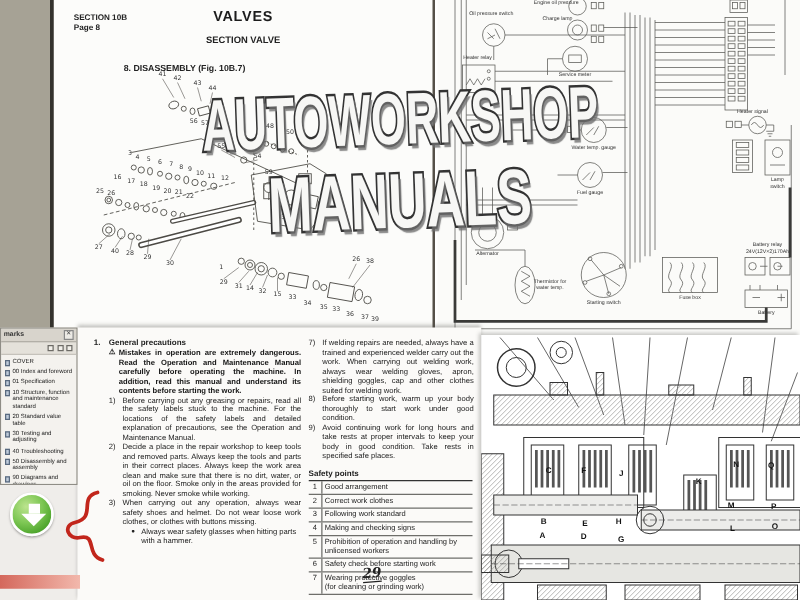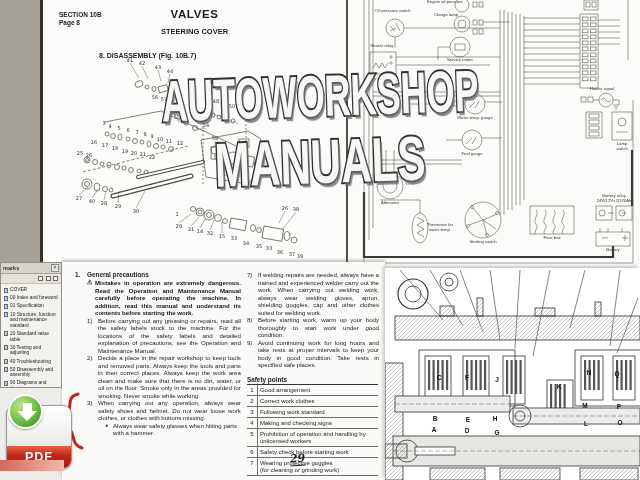--- a/index.html
+++ b/index.html
@@ -102,21 +102,21 @@
 
   <div class="abs tan"></div>
   <div class="abs below-panel"></div>
 
   <div class="abs valve-page">
     <div class="vp-section">
       <div>SECTION 10B</div>
       <div>Page 8</div>
     </div>
     <div class="vp-title">VALVES</div>
-    <div class="vp-subtitle">STEERING COVER</div>
+    <div class="vp-subtitle">SECTION VALVE</div>
     <div class="vp-heading">8. DISASSEMBLY (Fig. 10B.7)</div>
 
     <div class="exploded">
       <svg width="308" height="264" viewBox="0 0 308 264">
         <g stroke="#4c4a45" stroke-width="0.7" fill="none">
           <ellipse cx="96" cy="84" rx="4" ry="3" transform="rotate(-20 96 84)"></ellipse>
           <circle cx="104" cy="87" r="2"></circle>
           <ellipse cx="111" cy="89" rx="2" ry="2.6"></ellipse>
           <rect x="115" y="87" width="9" height="6" transform="rotate(-15 115 87)"></rect>
           <path d="M62 122 L118 111 L193 146"></path>
@@ -629,23 +629,20 @@
           <span class="bm-icon"></span>
           <span class="bm-label">90 Diagrams and drawings</span>
         </div>
       </div>
   </div>
 
   <div class="abs pdficon">
     <svg class="pdf-swoosh" width="38" height="58" viewBox="0 0 38 58">
       <path d="M30 2 C14 6 30 22 12 26 C2 28 6 40 16 38 C30 35 20 52 34 56" stroke="#c2261c" stroke-width="3" fill="none" stroke-linecap="round"></path>
     </svg>
-    <div class="pdf-box">
-      <div class="pdf-band">PDF</div>
-    </div>
     <div class="pdf-green">
       <div class="pdf-arrow-stem"></div>
       <div class="pdf-arrow-head"></div>
     </div>
   </div>
 
   <div class="abs pink-strip"></div>
 
   <div class="wm wm1">AUTOWORKSHOP</div>
   <div class="wm wm2">MANUALS</div>

